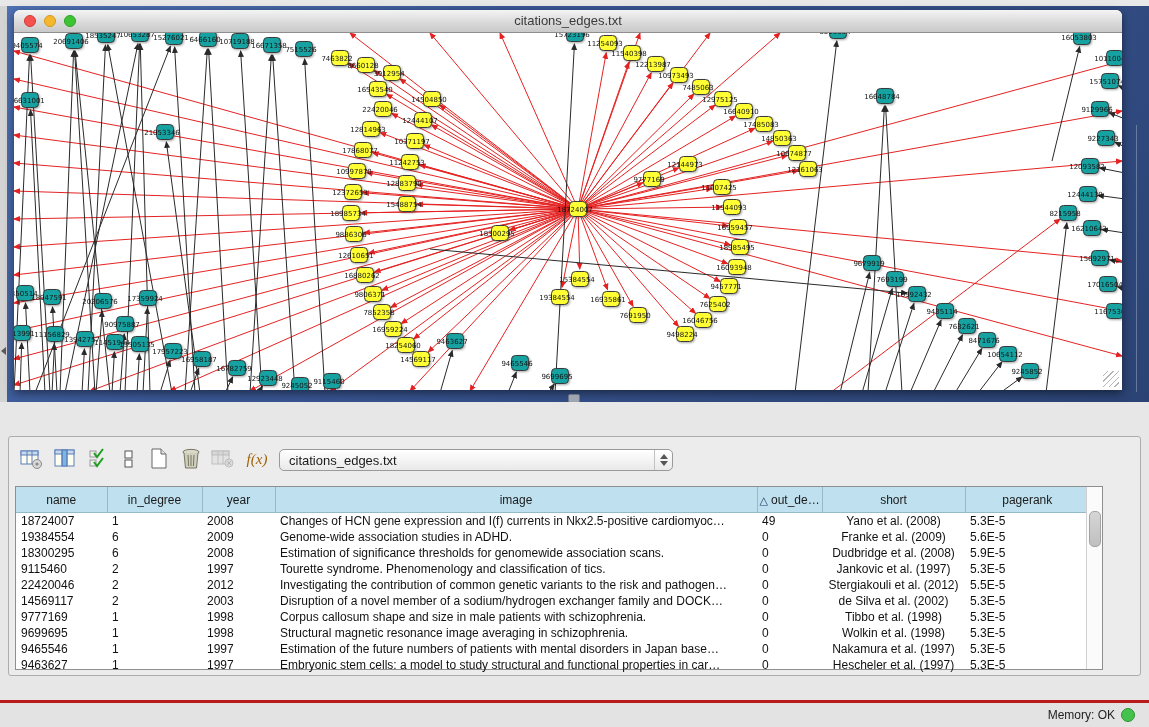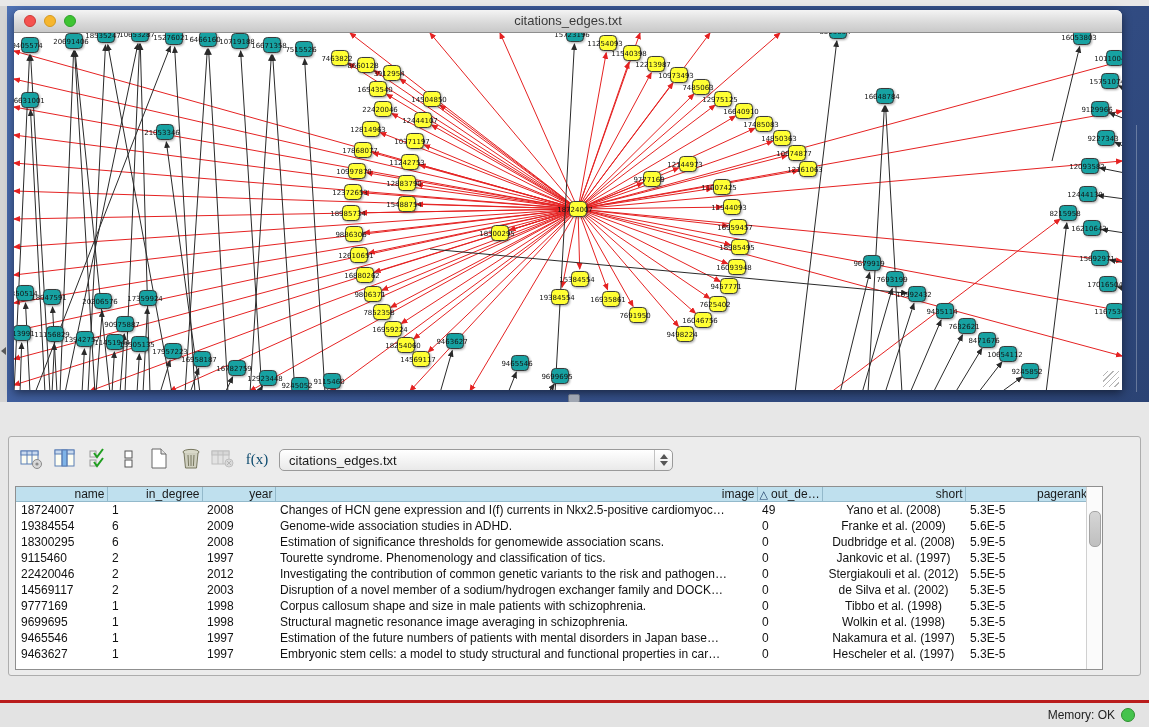--- a/index.html
+++ b/index.html
@@ -43,33 +43,33 @@
   .tp-title{position:absolute;left:10px;top:5px;font-size:13px;color:#2E2E2E;}
   .tp-float{position:absolute;left:1101px;top:5px;width:15px;height:15px;}
   .tp-float .sq1{position:absolute;left:4px;top:0;width:9px;height:9px;border:1px solid #8F8A5A;background:transparent;}
   .tp-float .sq2{position:absolute;left:0;top:5px;width:9px;height:9px;border:1px solid #43597A;background:#ECECEC;}
   .tp-close{position:absolute;left:1127px;top:3px;font-size:15px;font-weight:bold;color:#111;line-height:18px;}
   .panel-inset{position:absolute;left:8px;top:34px;width:1131px;height:238px;background:#ECECEC;
                border:1px solid #ADADAD;border-radius:3px;}
   
   .tp-toolbar{position:absolute;left:0;top:0;width:100%;height:48px;}
   .tbtn{position:absolute;top:8px;width:28px;height:28px;display:flex;align-items:center;justify-content:center;}
-  .fx{font-family:"Liberation Serif","DejaVu Serif",serif;font-size:15px;color:#0c4a6e;}
+  .fx{font-family:"Liberation Serif","DejaVu Serif",serif;font-style:italic;font-size:15px;color:#a16207;}
   .combo{position:absolute;left:270px;top:12px;width:394px;height:22px;box-sizing:border-box;
          border:1px solid #9A9A9A;border-radius:5px;background:linear-gradient(#FFFFFF,#E9E9E9);
          display:flex;align-items:center;}
   .combo-label{flex:1;padding-left:9px;font-size:13px;color:#1A1A1A;}
   .combo-step{width:17px;height:100%;border-left:1px solid #C2C2C2;display:flex;flex-direction:column;align-items:center;justify-content:center;gap:2px;}
   .tri-up{width:0;height:0;border-left:4px solid transparent;border-right:4px solid transparent;border-bottom:5px solid #555;}
   .tri-dn{width:0;height:0;border-left:4px solid transparent;border-right:4px solid transparent;border-top:5px solid #555;}
   
   .tbl-wrap{position:absolute;left:6px;top:49px;width:1088px;height:184px;background:#FFF;border:1px solid #8F8F8F;box-sizing:border-box;}
   table.grid{border-collapse:collapse;table-layout:fixed;width:1073px;font-size:12px;color:#111;}
-  table.grid th{height:14px;background:var(--header-blue,#BFE0EE);border:1px solid #93B9CB;border-top:none;
-        font-weight:normal;font-size:12px;color:#1A1A1A;text-align:right;overflow:hidden;white-space:nowrap;padding:0 2px;}
+  table.grid th{height:25px;background:var(--header-blue,#BFE0EE);border:1px solid #93B9CB;border-top:none;
+        font-weight:normal;font-size:12px;color:#1A1A1A;text-align:center;overflow:hidden;white-space:nowrap;padding:0 2px;}
   table.grid th:first-child{border-left:none;} table.grid th:last-child{border-right:none;margin-left:28px;}
   table.grid td{height:16px;line-height:16px;padding:0 0 0 5px;overflow:hidden;white-space:nowrap;text-overflow:clip;}
   table.grid td.c5{text-align:center;padding:0 2px;}
   .sort-tri{font-size:11px;margin-right:3px;color:#1B3B66;}
   .vscroll{position:absolute;right:0;top:0;width:15px;height:100%;background:#FBFBFB;border-left:1px solid #D0D0D0;}
   .vthumb{position:absolute;left:2px;top:24px;width:10px;height:34px;background:linear-gradient(#D6D6D6,#BFBFBF);
           border:1px solid #A3A3A3;border-radius:5px;}
   
   .seg-row{position:absolute;left:0;top:272px;width:100%;display:flex;justify-content:center;}
   .seg{height:22px;line-height:22px;padding:0 17px;font-size:12.5px;color:#1A1A1A;background:#FCFCFC;

